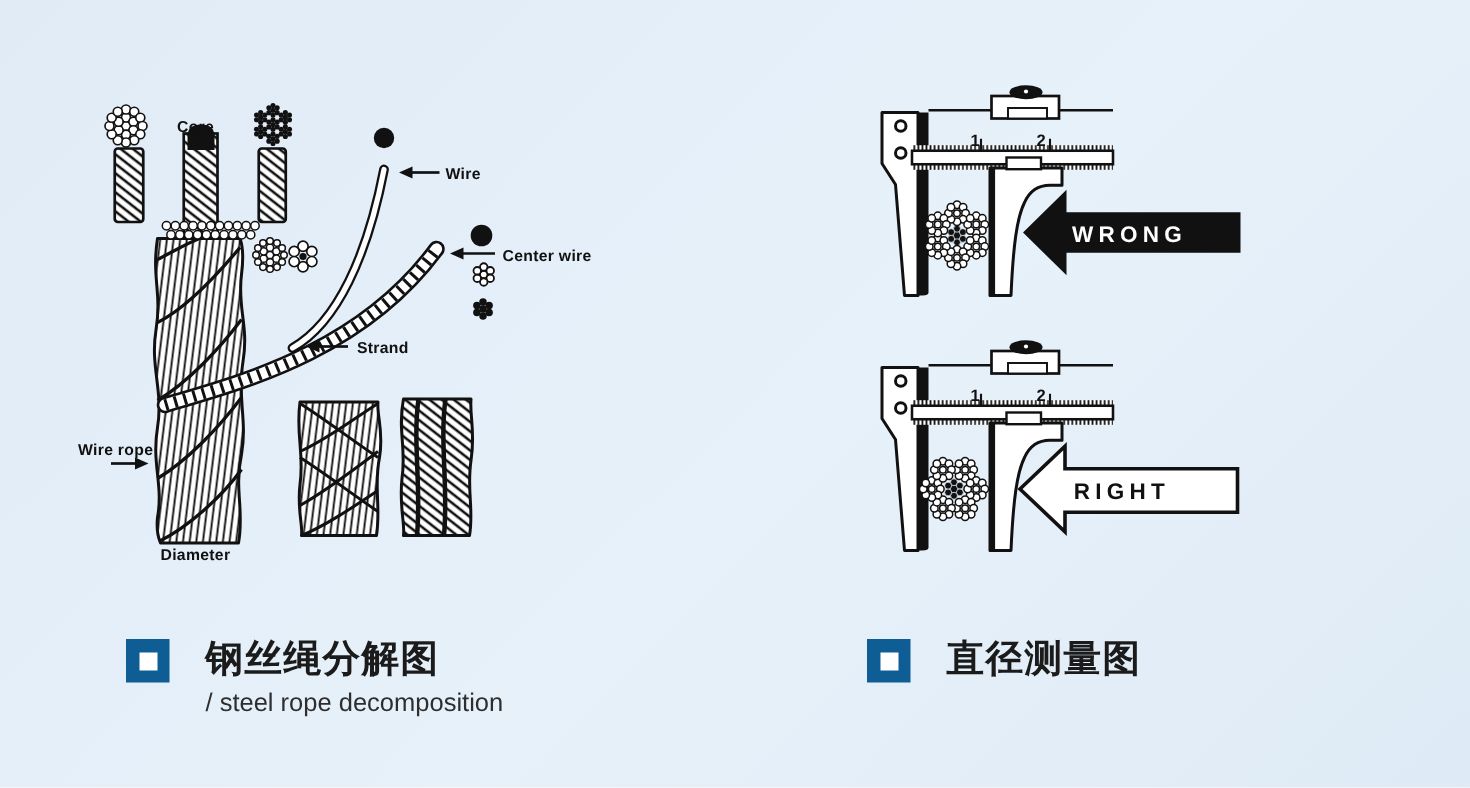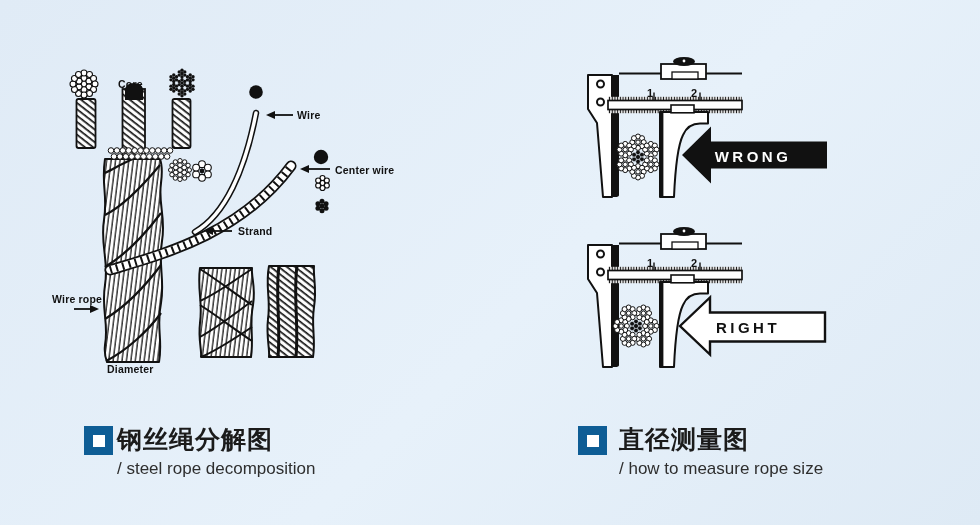--- a/index.html
+++ b/index.html
@@ -11,24 +11,24 @@
   .stage{position:absolute;inset:0}
   svg{position:absolute;overflow:visible}
   #svgL{left:30px;top:55px}
   #svgR{left:565px;top:45px}
   .lbl{font:bold 10.5px "Liberation Sans",sans-serif;fill:#111;letter-spacing:.2px}
   .num{font:bold 11px "Liberation Sans",sans-serif;fill:#111}
   .atx{font:bold 15px "Liberation Sans",sans-serif;letter-spacing:3.5px}
   .cap{position:absolute;display:flex;align-items:flex-start}
   .bullet{width:29px;height:29px;flex:none;display:flex;align-items:center;justify-content:center}
   .bullet-in{width:12px;height:12px;background:#fff}
-  .cap-text{margin-left:4px}
+  .cap-text{margin-left:24px}
   .cap-title{font-size:25px;font-weight:bold;color:#1b1b1b;line-height:27px;letter-spacing:1px}
   .cap-sub{font-size:17px;color:#2e2e2e;line-height:25px;margin-top:3px}
-  #capR .cap-text{margin-left:12px}
+  #capR .cap-text{margin-left:24px}
 </style>
 </head>
 <body>
 
 <div class="stage">
 
   <svg id="svgL" width="410" height="340" viewBox="0 0 410 340">
     <defs>
       <pattern id="vhatch" width="4.4" height="9" patternUnits="userSpaceOnUse" patternTransform="rotate(7)">
         <rect width="4.4" height="9" fill="#fff"></rect>
@@ -440,17 +440,16 @@
       <div class="cap-sub">/ steel rope decomposition</div>
     </div>
   </div>
 
   <div class="cap" id="capR" style="left:578px;top:426px">
     <div class="bullet" style="background:#0e5d95">
       <div class="bullet-in"></div>
     </div>
     <div class="cap-text">
       <div class="cap-title">直径测量图</div>
-      <div class="cap-sub">/ how to measure rope size</div>
     </div>
   </div>
 
 </div>
 
 </body></html>

